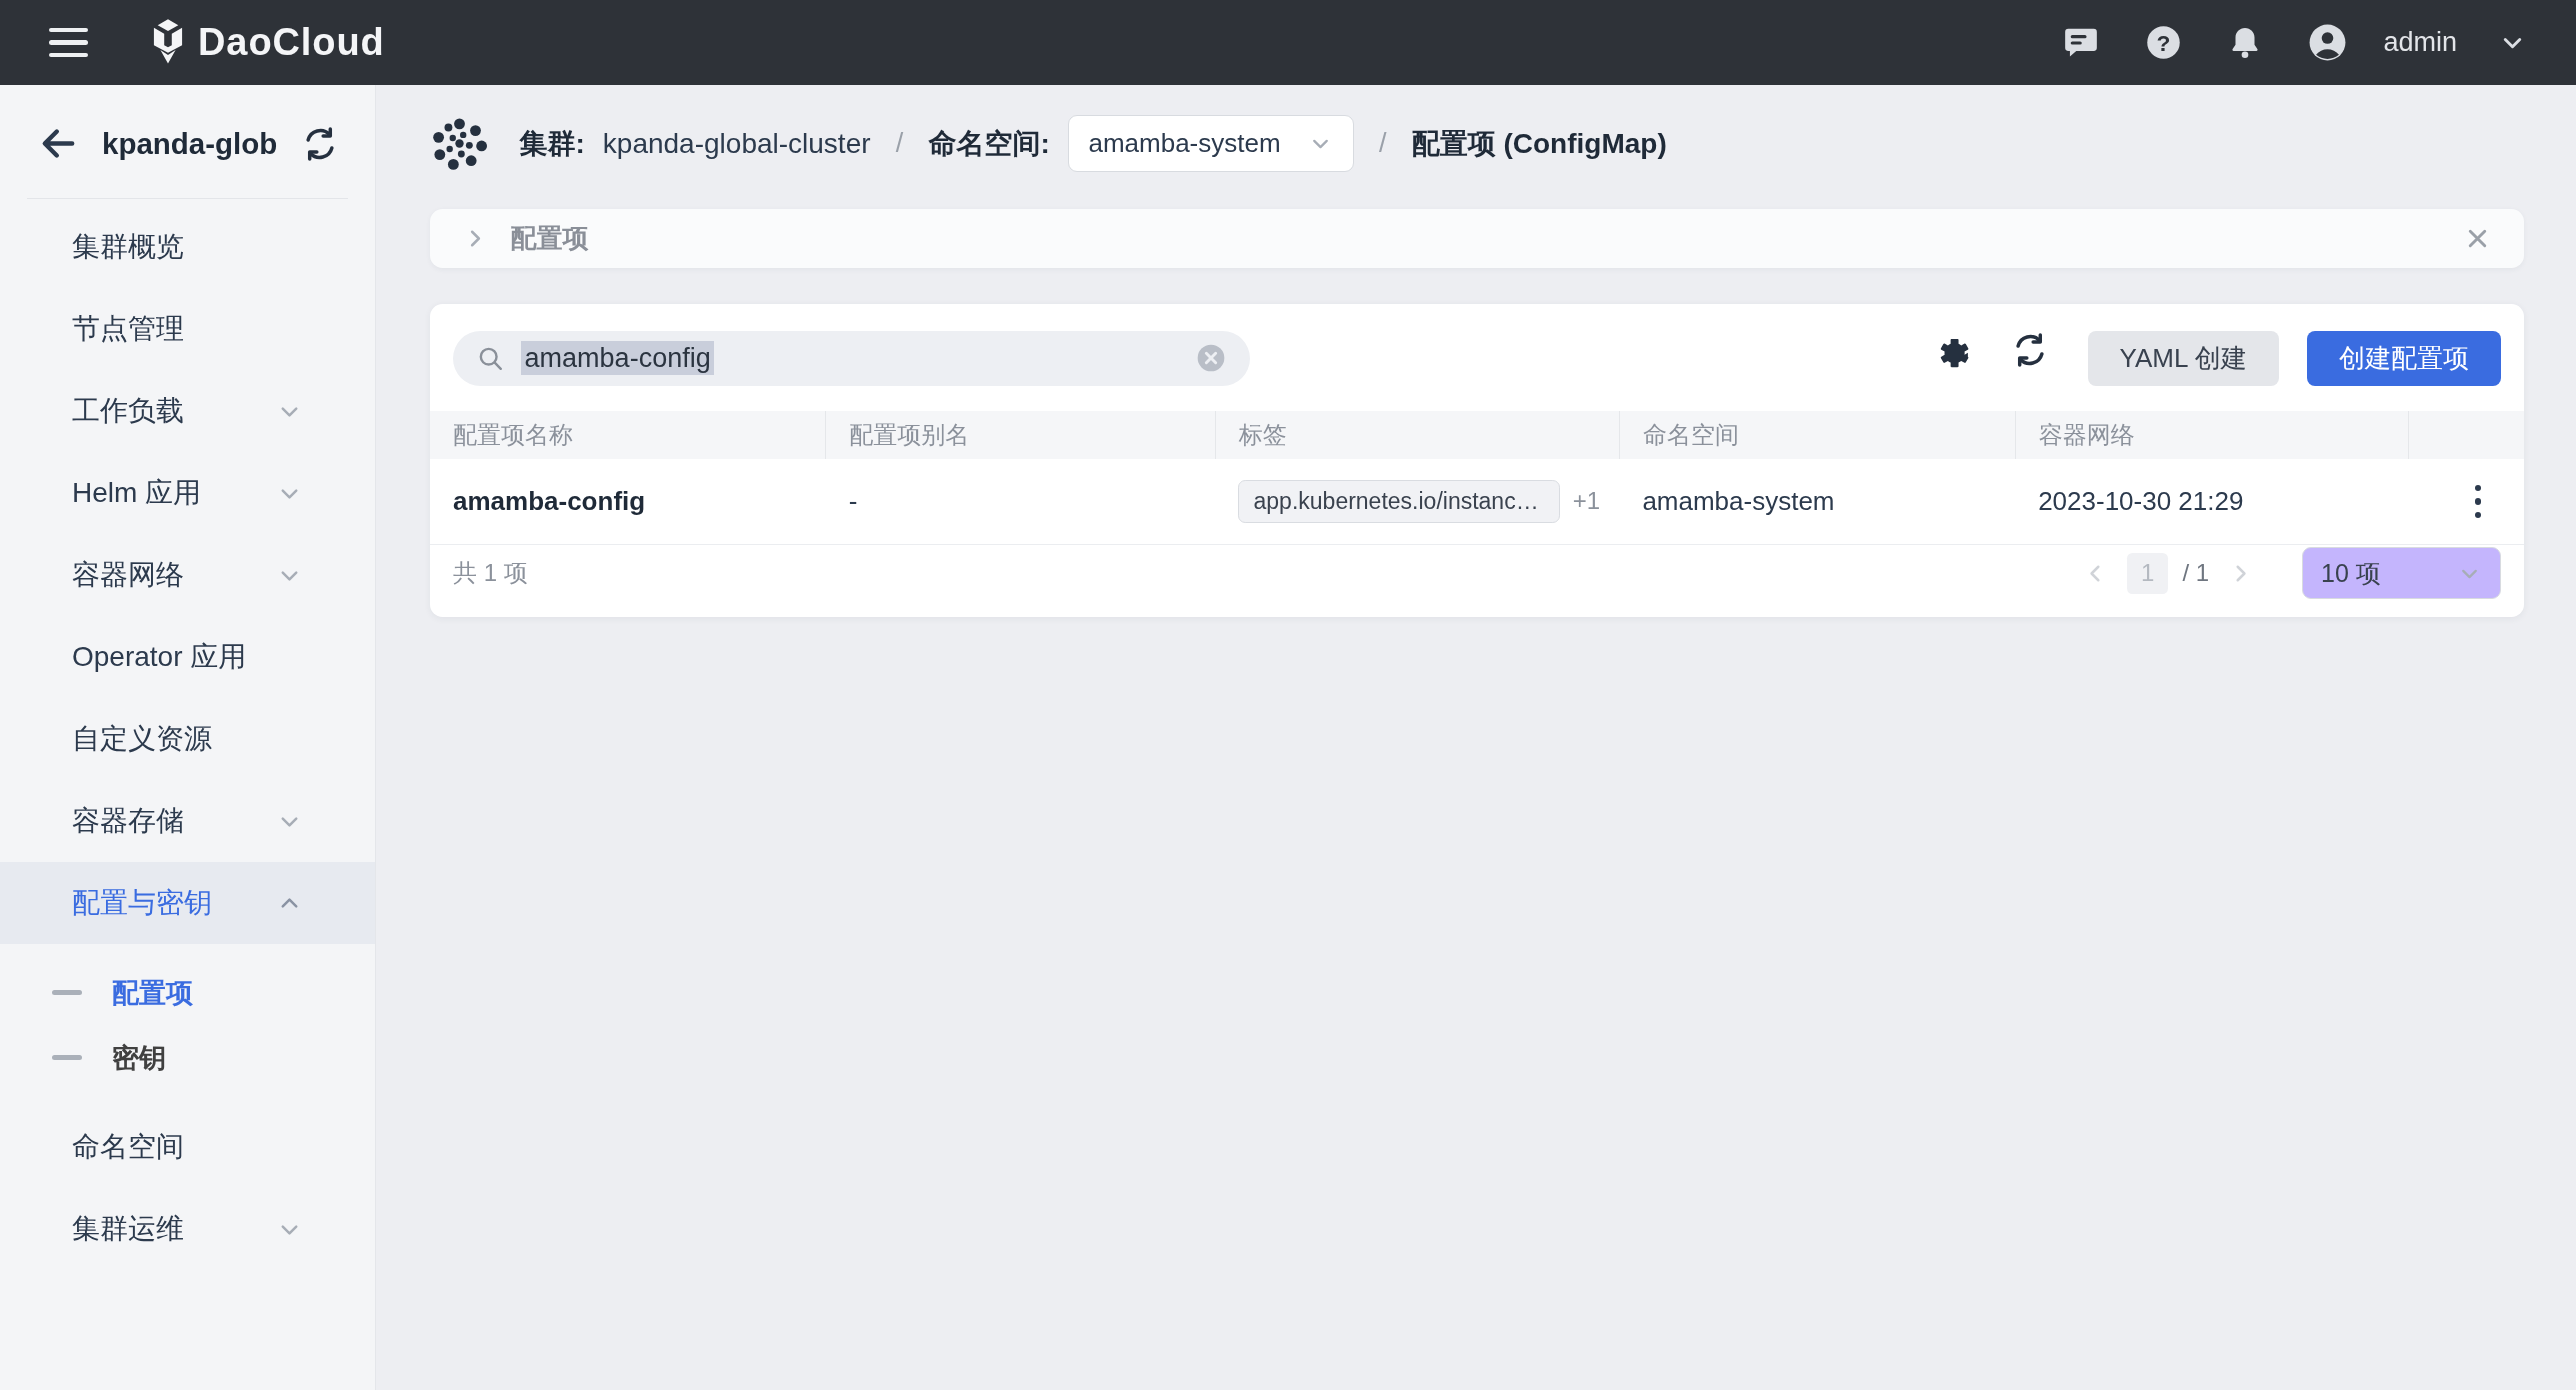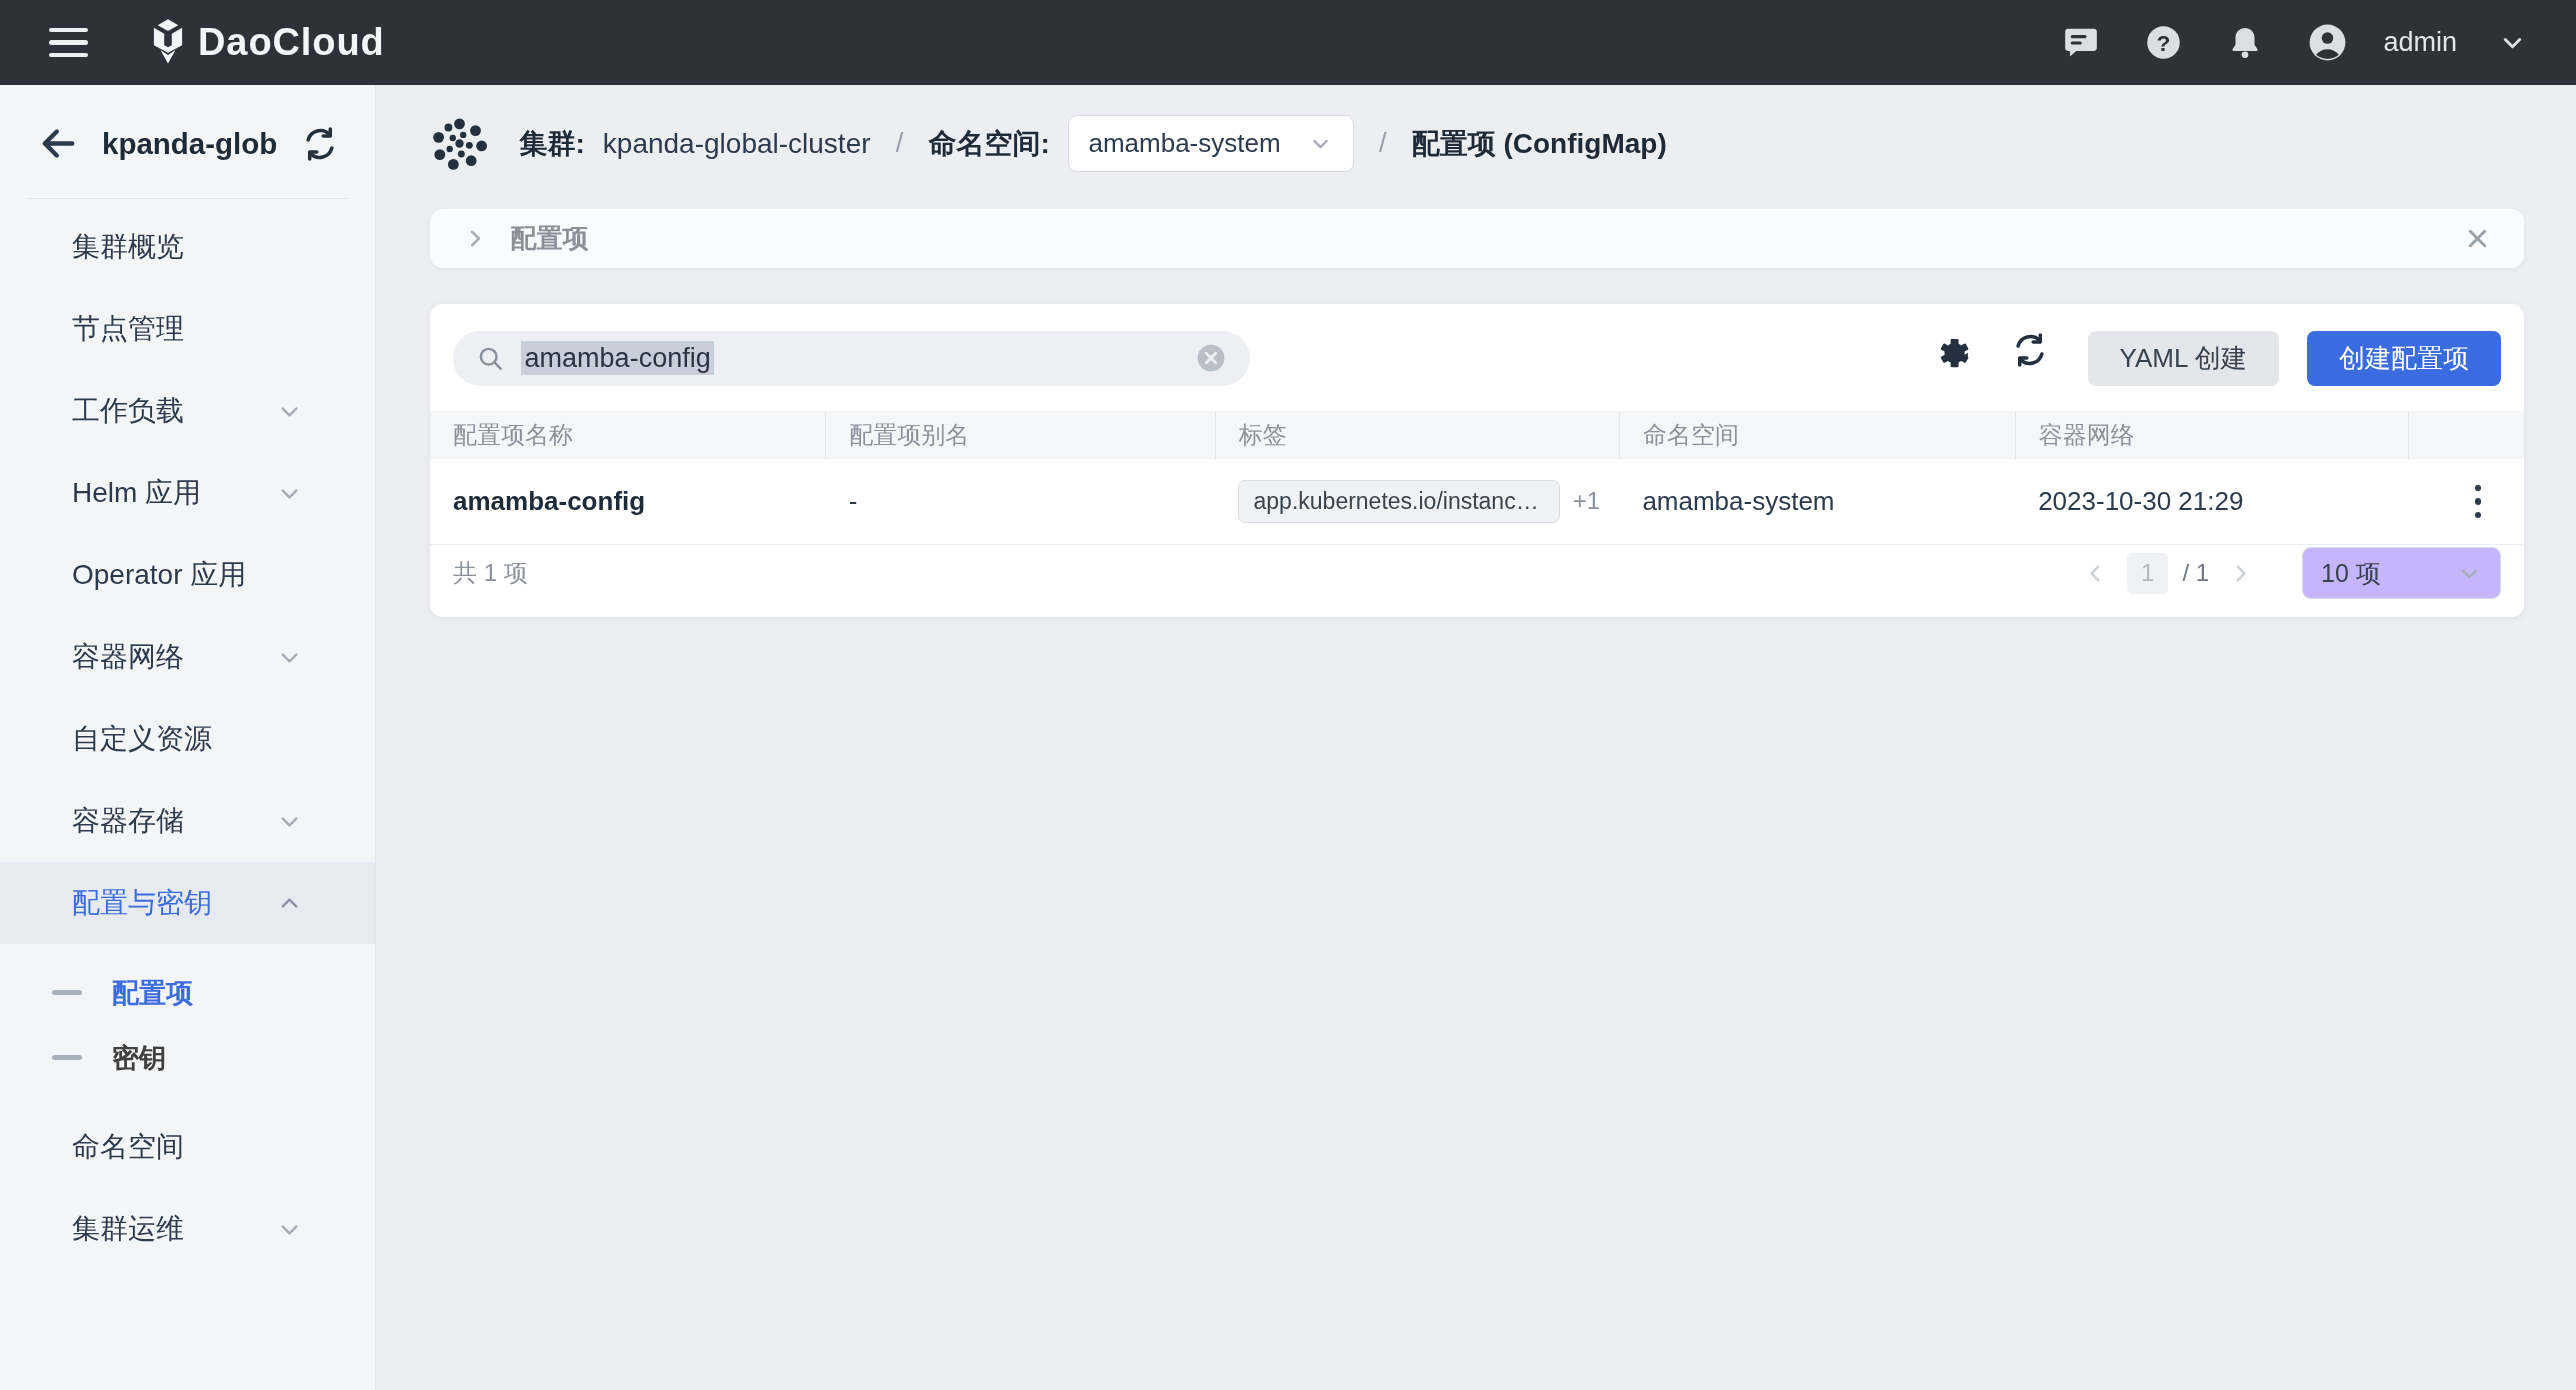--- a/index.html
+++ b/index.html
@@ -216,29 +216,29 @@
       </div>
       <div class="menu-item">
         <span>Helm 应用</span>
         <span class="chev">
           <svg width="27" height="27" viewBox="0 0 24 24">
               <polyline points="6,9.5 12,15.5 18,9.5" fill="none" stroke="#a7adb6" stroke-width="2.2" stroke-linecap="round" stroke-linejoin="round"></polyline>
             </svg>
         </span>
       </div>
       <div class="menu-item">
+        <span>容器网络</span>
+        <span class="chev">
+          <svg width="27" height="27" viewBox="0 0 24 24">
+              <polyline points="6,9.5 12,15.5 18,9.5" fill="none" stroke="#a7adb6" stroke-width="2.2" stroke-linecap="round" stroke-linejoin="round"></polyline>
+            </svg>
+        </span>
+      </div>
+      <div class="menu-item">
         <span>Operator 应用</span>
-      </div>
-      <div class="menu-item">
-        <span>容器网络</span>
-        <span class="chev">
-          <svg width="27" height="27" viewBox="0 0 24 24">
-              <polyline points="6,9.5 12,15.5 18,9.5" fill="none" stroke="#a7adb6" stroke-width="2.2" stroke-linecap="round" stroke-linejoin="round"></polyline>
-            </svg>
-        </span>
       </div>
       <div class="menu-item">
         <span>自定义资源</span>
       </div>
       <div class="menu-item">
         <span>容器存储</span>
         <span class="chev">
           <svg width="27" height="27" viewBox="0 0 24 24">
               <polyline points="6,9.5 12,15.5 18,9.5" fill="none" stroke="#a7adb6" stroke-width="2.2" stroke-linecap="round" stroke-linejoin="round"></polyline>
             </svg>

